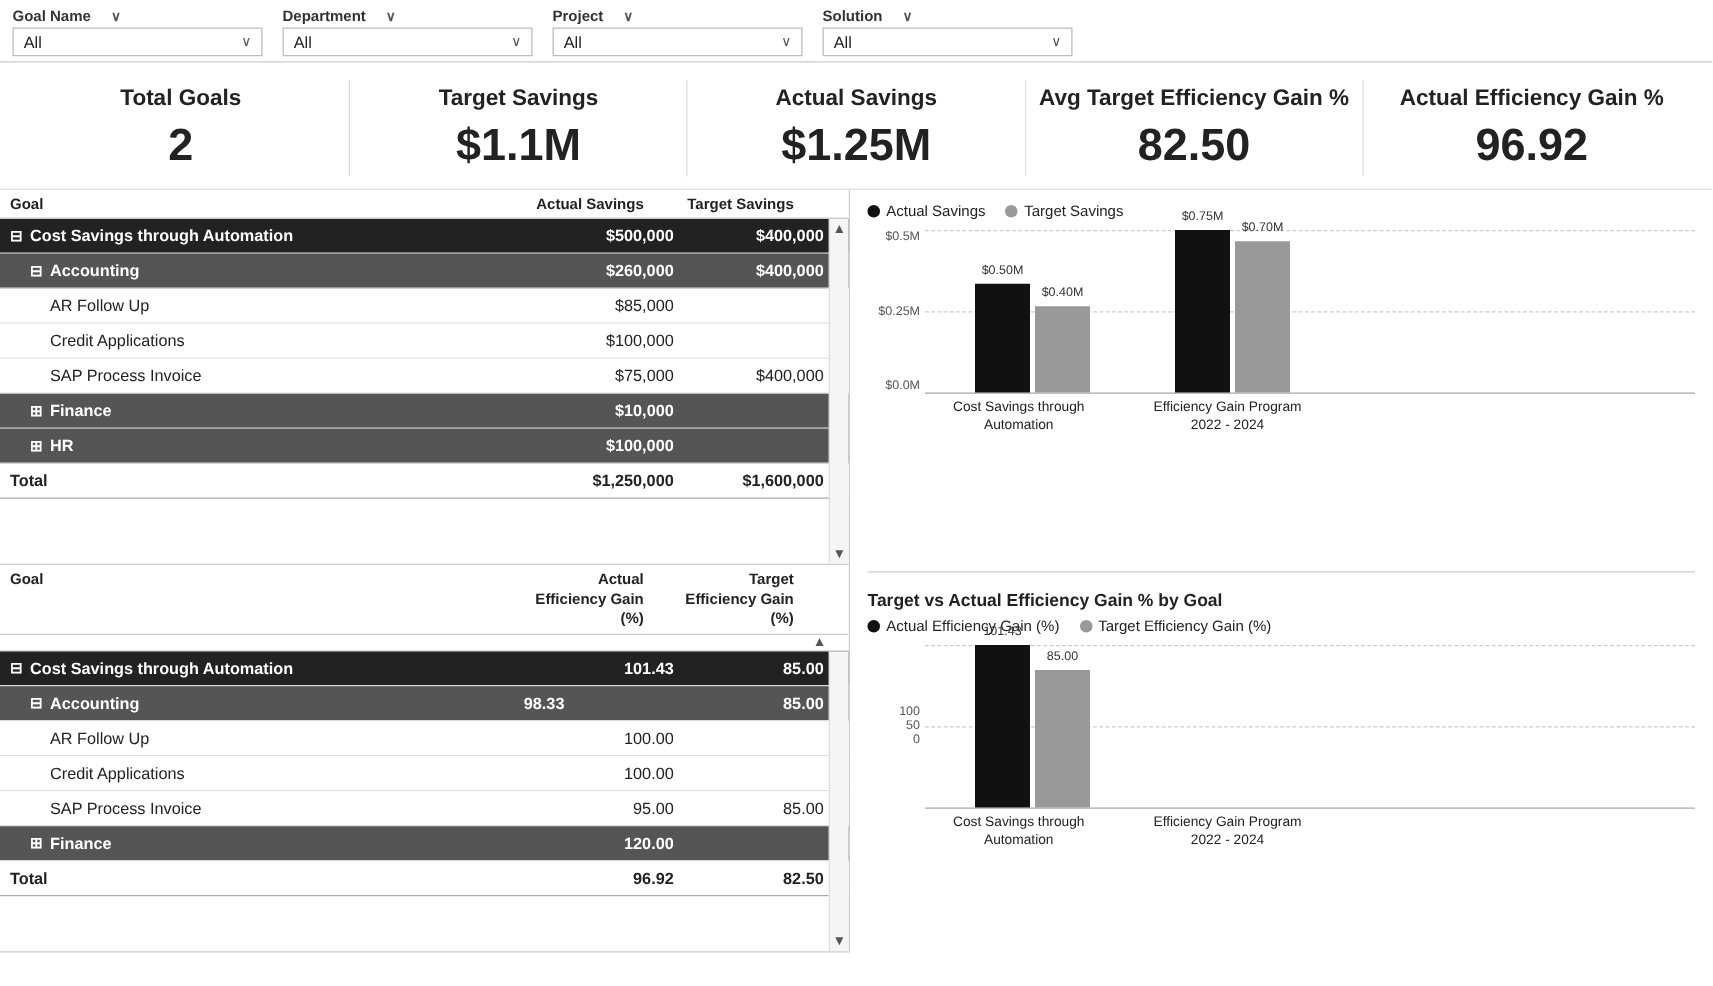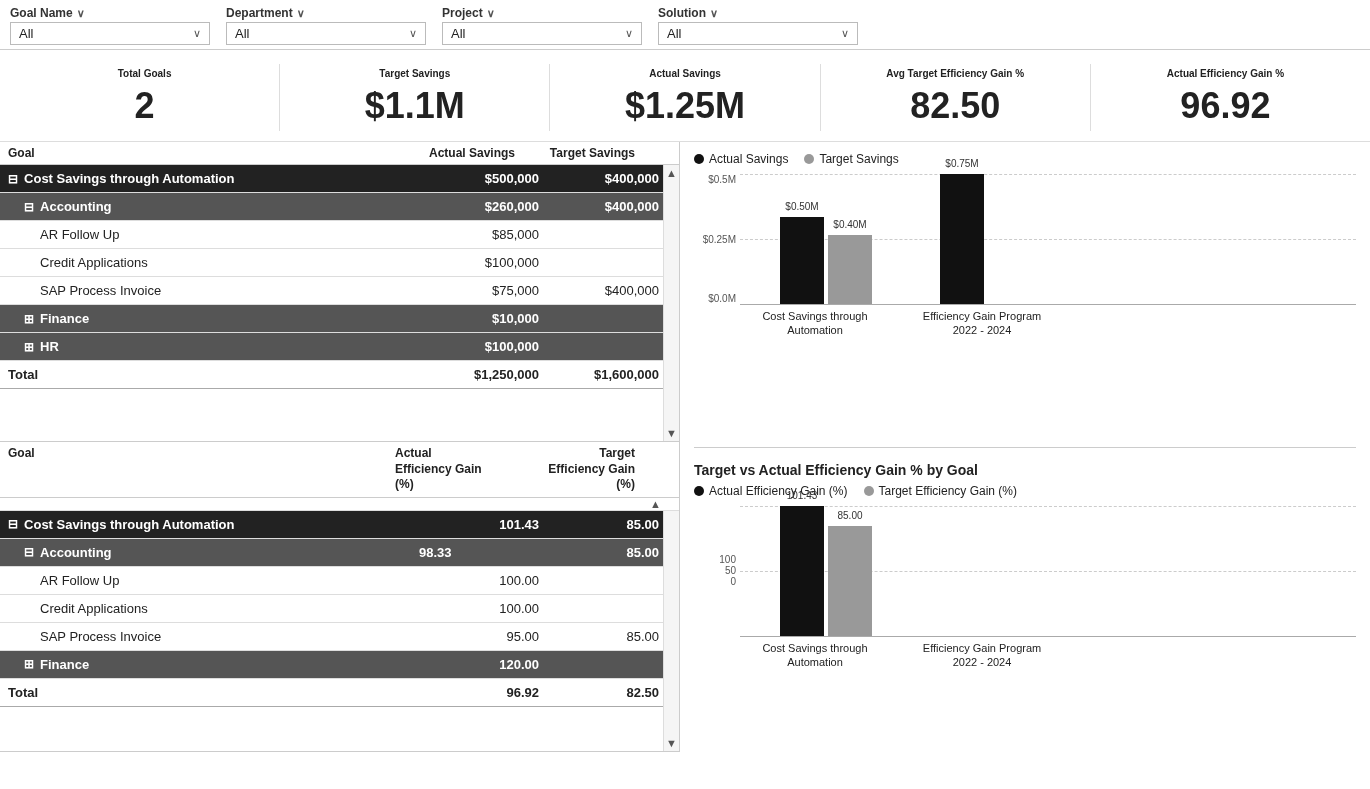--- a/index.html
+++ b/index.html
@@ -1,29 +1,29 @@
 <!DOCTYPE html>
 <html><head>
   <meta charset="utf-8">
   <style>
     * { box-sizing: border-box; margin: 0; padding: 0; }
     body { font-family: 'Segoe UI', Arial, sans-serif; background: #fff; font-size: 13px; color: #222; width: 1370px; min-height: 789px; overflow: hidden; }
 
     
     .filter-bar { display: flex; border-bottom: 1px solid #ccc; padding: 6px 10px 4px 10px; gap: 16px; background: #fff; }
     .filter-group { display: flex; flex-direction: column; min-width: 200px; }
-    .filter-label { font-size: 12px; font-weight: 600; color: #333; display: flex; align-items: center; gap: 4px; text-align: right; }
+    .filter-label { font-size: 12px; font-weight: 600; color: #333; display: flex; align-items: center; gap: 16px; text-align: right; }
     .filter-select { display: flex; align-items: center; justify-content: space-between; border: 1px solid #bbb; padding: 3px 8px; margin-top: 2px; background: #fff; cursor: pointer; font-size: 13px; }
     .chevron { font-size: 11px; color: #555; }
 
     
     .kpi-row { display: flex; padding: 14px 10px 10px 10px; gap: 0; border-bottom: 1px solid #ddd; }
     .kpi-card { flex: 1; text-align: center; border-right: 1px solid #ddd; padding: 4px 10px; }
     .kpi-card:last-child { border-right: none; }
-    .kpi-title { font-size: 10px; font-weight: 700; color: #222; margin-bottom: 6px; }
+    .kpi-title { font-size: 18px; font-weight: 700; color: #222; margin-bottom: 6px; }
     .kpi-value { font-size: 36px; font-weight: 700; color: #222; }
 
     
     .main-content { display: flex; height: 610px; }
 
     
     .left-panel { width: 680px; border-right: 1px solid #ccc; display: flex; flex-direction: column; }
 
     
     .table-section { flex: 1; border-bottom: 1px solid #ccc; overflow: hidden; display: flex; flex-direction: column; }
@@ -194,21 +194,21 @@
         <div style="position:absolute;right:0;top:0;width:16px;height:100%;display:flex;flex-direction:column;align-items:center;justify-content:space-between;padding:2px 0;background:#f5f5f5;border-left:1px solid #ddd;">
           <span style="font-size:11px;cursor:pointer;color:#555;">▲</span>
           <span style="font-size:11px;cursor:pointer;color:#555;">▼</span>
         </div>
       </div>
     </div>
 
     <div class="table-section" style="flex:1; overflow:hidden;">
       <div class="table-header-row" style="align-items:flex-start;">
         <div class="col-goal">Goal</div>
-        <div class="col-actual" style="width:130px;text-align:left;padding-right:10px;font-size:12px;line-height:1.3;">Actual<br>Efficiency Gain<br>(%)</div>
+        <div class="col-actual" style="width:130px;text-align:right;padding-right:10px;font-size:12px;line-height:1.3;">Actual<br>Efficiency Gain<br>(%)</div>
         <div class="col-target" style="width:130px;text-align:right;padding-right:20px;font-size:12px;line-height:1.3;">Target<br>Efficiency Gain<br>(%)</div>
         <div class="col-scroll"></div>
       </div>
 
       <div style="display:flex;justify-content:flex-end;padding:0 18px 0 0;background:#fff;border-bottom:1px solid #ddd;">
         <span style="font-size:11px;cursor:pointer;color:#555;">▲</span>
       </div>
       <div style="position:relative;flex:1;overflow:hidden;">
         <div id="efficiency-table-body" style="overflow-y:hidden;height:100%;">
 
@@ -306,20 +306,24 @@
             <div style="position:relative;">
               <div style="width:44px;height:69px;background:#999;"></div>
               <div style="position:absolute;top:-16px;left:50%;transform:translateX(-50%);font-size:10px;white-space:nowrap;color:#333;">$0.40M</div>
             </div>
           </div>
 
           <div style="position:absolute;left:200px;bottom:0;display:flex;gap:4px;align-items:flex-end;">
             <div style="position:relative;">
               <div style="width:44px;height:130px;background:#111;"></div>
               <div style="position:absolute;top:-16px;left:50%;transform:translateX(-50%);font-size:10px;white-space:nowrap;color:#333;">$0.75M</div>
+            </div>
+            <div style="position:relative;">
+              <div style="width:44px;height:121px;background:#999;"></div>
+              <div style="position:absolute;top:-16px;left:50%;transform:translateX(-50%);font-size:10px;white-space:nowrap;color:#333;">$0.70M</div>
             </div>
           </div>
         </div>
 
         <div style="position:absolute;left:46px;right:0;top:135px;display:flex;">
           <div style="position:absolute;left:20px;font-size:11px;text-align:center;width:110px;line-height:1.3;">Cost Savings through<br>Automation</div>
           <div style="position:absolute;left:182px;font-size:11px;text-align:center;width:120px;line-height:1.3;">Efficiency Gain Program<br>2022 - 2024</div>
         </div>
       </div>
     </div>

